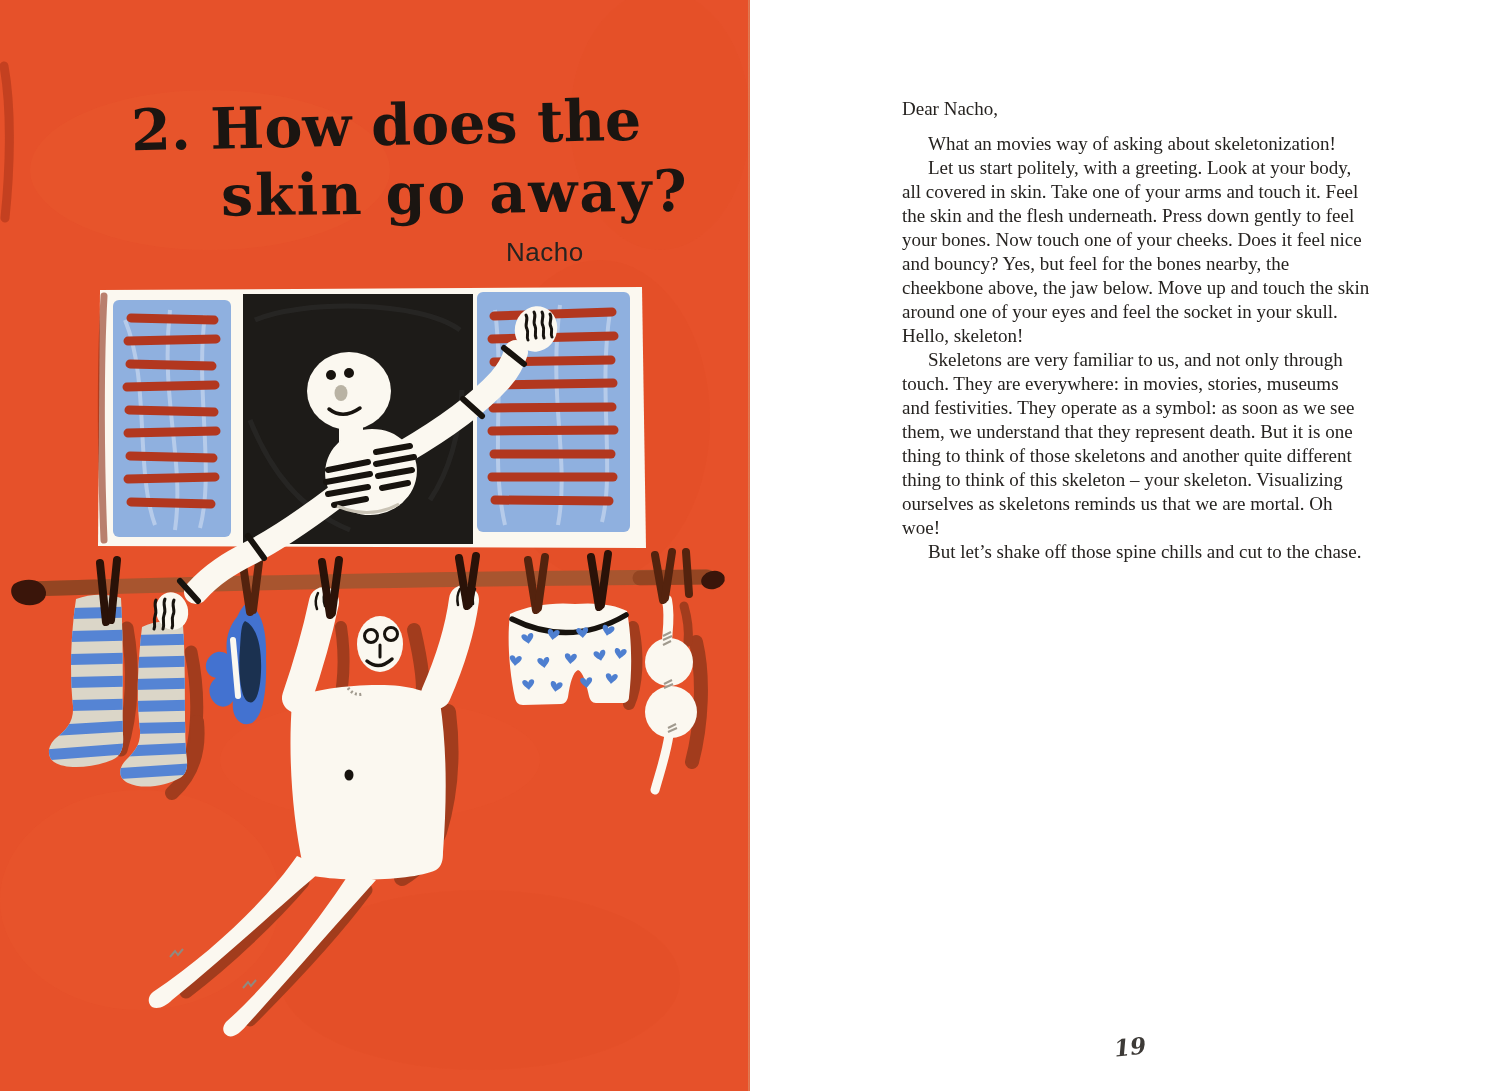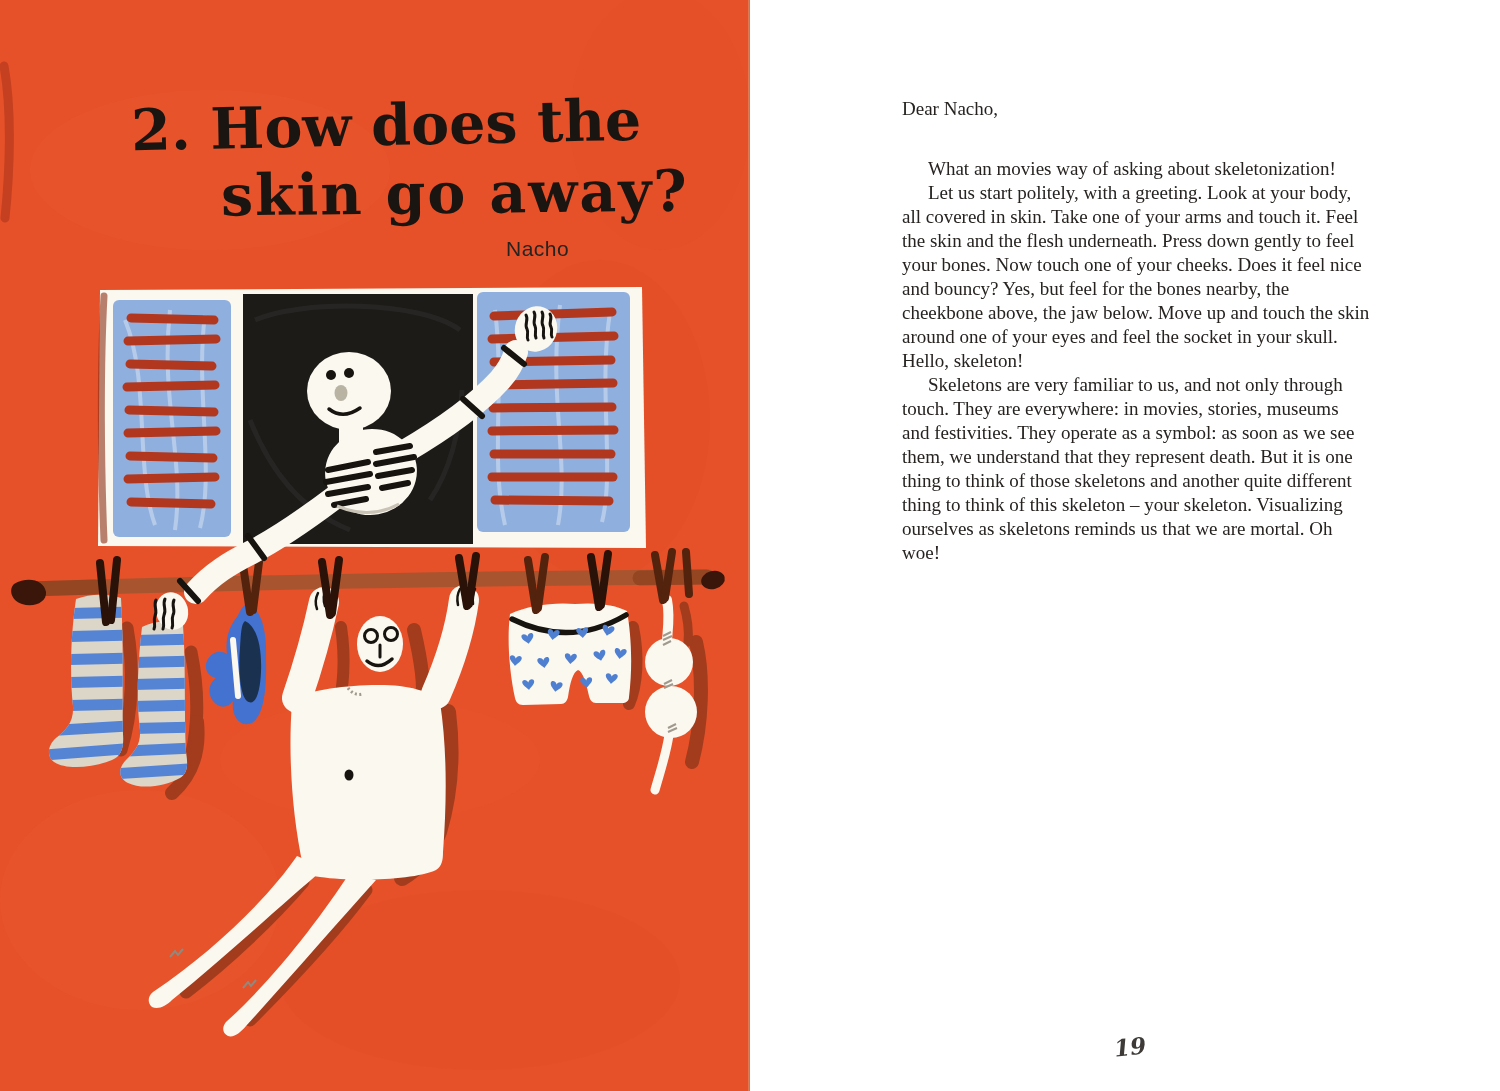--- a/index.html
+++ b/index.html
@@ -21,38 +21,38 @@
     font-weight:700;
     color:var(--title_ink);
     white-space:nowrap;
     line-height:1;
   }
   .t1 { left:131px; top:96px;  font-size:57px; transform:rotate(-1.2deg); }
   .t2 { left:221px; top:164px; font-size:57px; letter-spacing:2px; transform:rotate(-0.6deg); }
   .byline {
     position:absolute; left:506px; top:237px;
     font-family:"Liberation Sans", sans-serif;
-    font-size:21px; letter-spacing:0.5px;
+    font-size:26px; letter-spacing:0.5px;
     color:var(--text_ink);
   }
 
   
   .gutter { position:absolute; left:748px; top:0; width:4px; height:1091px;
             background:linear-gradient(to right, rgba(216,181,142,0.45), rgba(255,255,255,0)); }
 
   
   .right-page { position:absolute; left:750px; top:0; width:750px; height:1091px; background:var(--page_white); }
   .letter {
     position:absolute; left:152px; top:97px; width:468px;
     font-size:19px; line-height:24px;
     color:var(--text_ink);
     text-align:left;
   }
   .letter p { margin:0; }
-  .letter p.salutation { margin-bottom:36px; }
+  .letter p.salutation { margin-bottom:11px; }
   .letter p.para { text-indent:26px; }
   .pagenum {
     position:absolute; left:352px; top:1033px; width:56px;
     text-align:center;
     font-family:"DejaVu Serif", serif;
     font-style:italic; font-weight:700;
     font-size:23px; color:#3d3a37;
     transform:rotate(-6deg);
   }
 </style>
@@ -350,17 +350,18 @@
   </div>
 
   <div class="gutter"></div>
 
   <div class="right-page">
     <div class="letter">
       <p class="salutation">Dear Nacho,</p>
       <p class="para">What an movies way of asking about skeletonization!</p>
       <p class="para">Let us start politely, with a greeting. Look at your body, all covered in skin. Take one of your arms and touch it. Feel the skin and the flesh underneath. Press down gently to feel your bones. Now touch one of your cheeks. Does it feel nice and bouncy? Yes, but feel for the bones nearby, the cheekbone above, the jaw below. Move up and touch the skin around one of your eyes and feel the socket in your skull. Hello, skeleton!</p>
       <p class="para">Skeletons are very familiar to us, and not only through touch. They are everywhere: in movies, stories, museums and festivities. They operate as a symbol: as soon as we see them, we understand that they represent death. But it is one thing to think of those skeletons and another quite different thing to think of this skeleton – your skeleton. Visualizing ourselves as skeletons reminds us that we are mortal. Oh woe!</p>
+      <p class="para">But let’s shake off those spine chills and cut to the chase.</p>
     </div>
     <div class="pagenum">19</div>
   </div>
 
 </div>
 
 </body></html>

